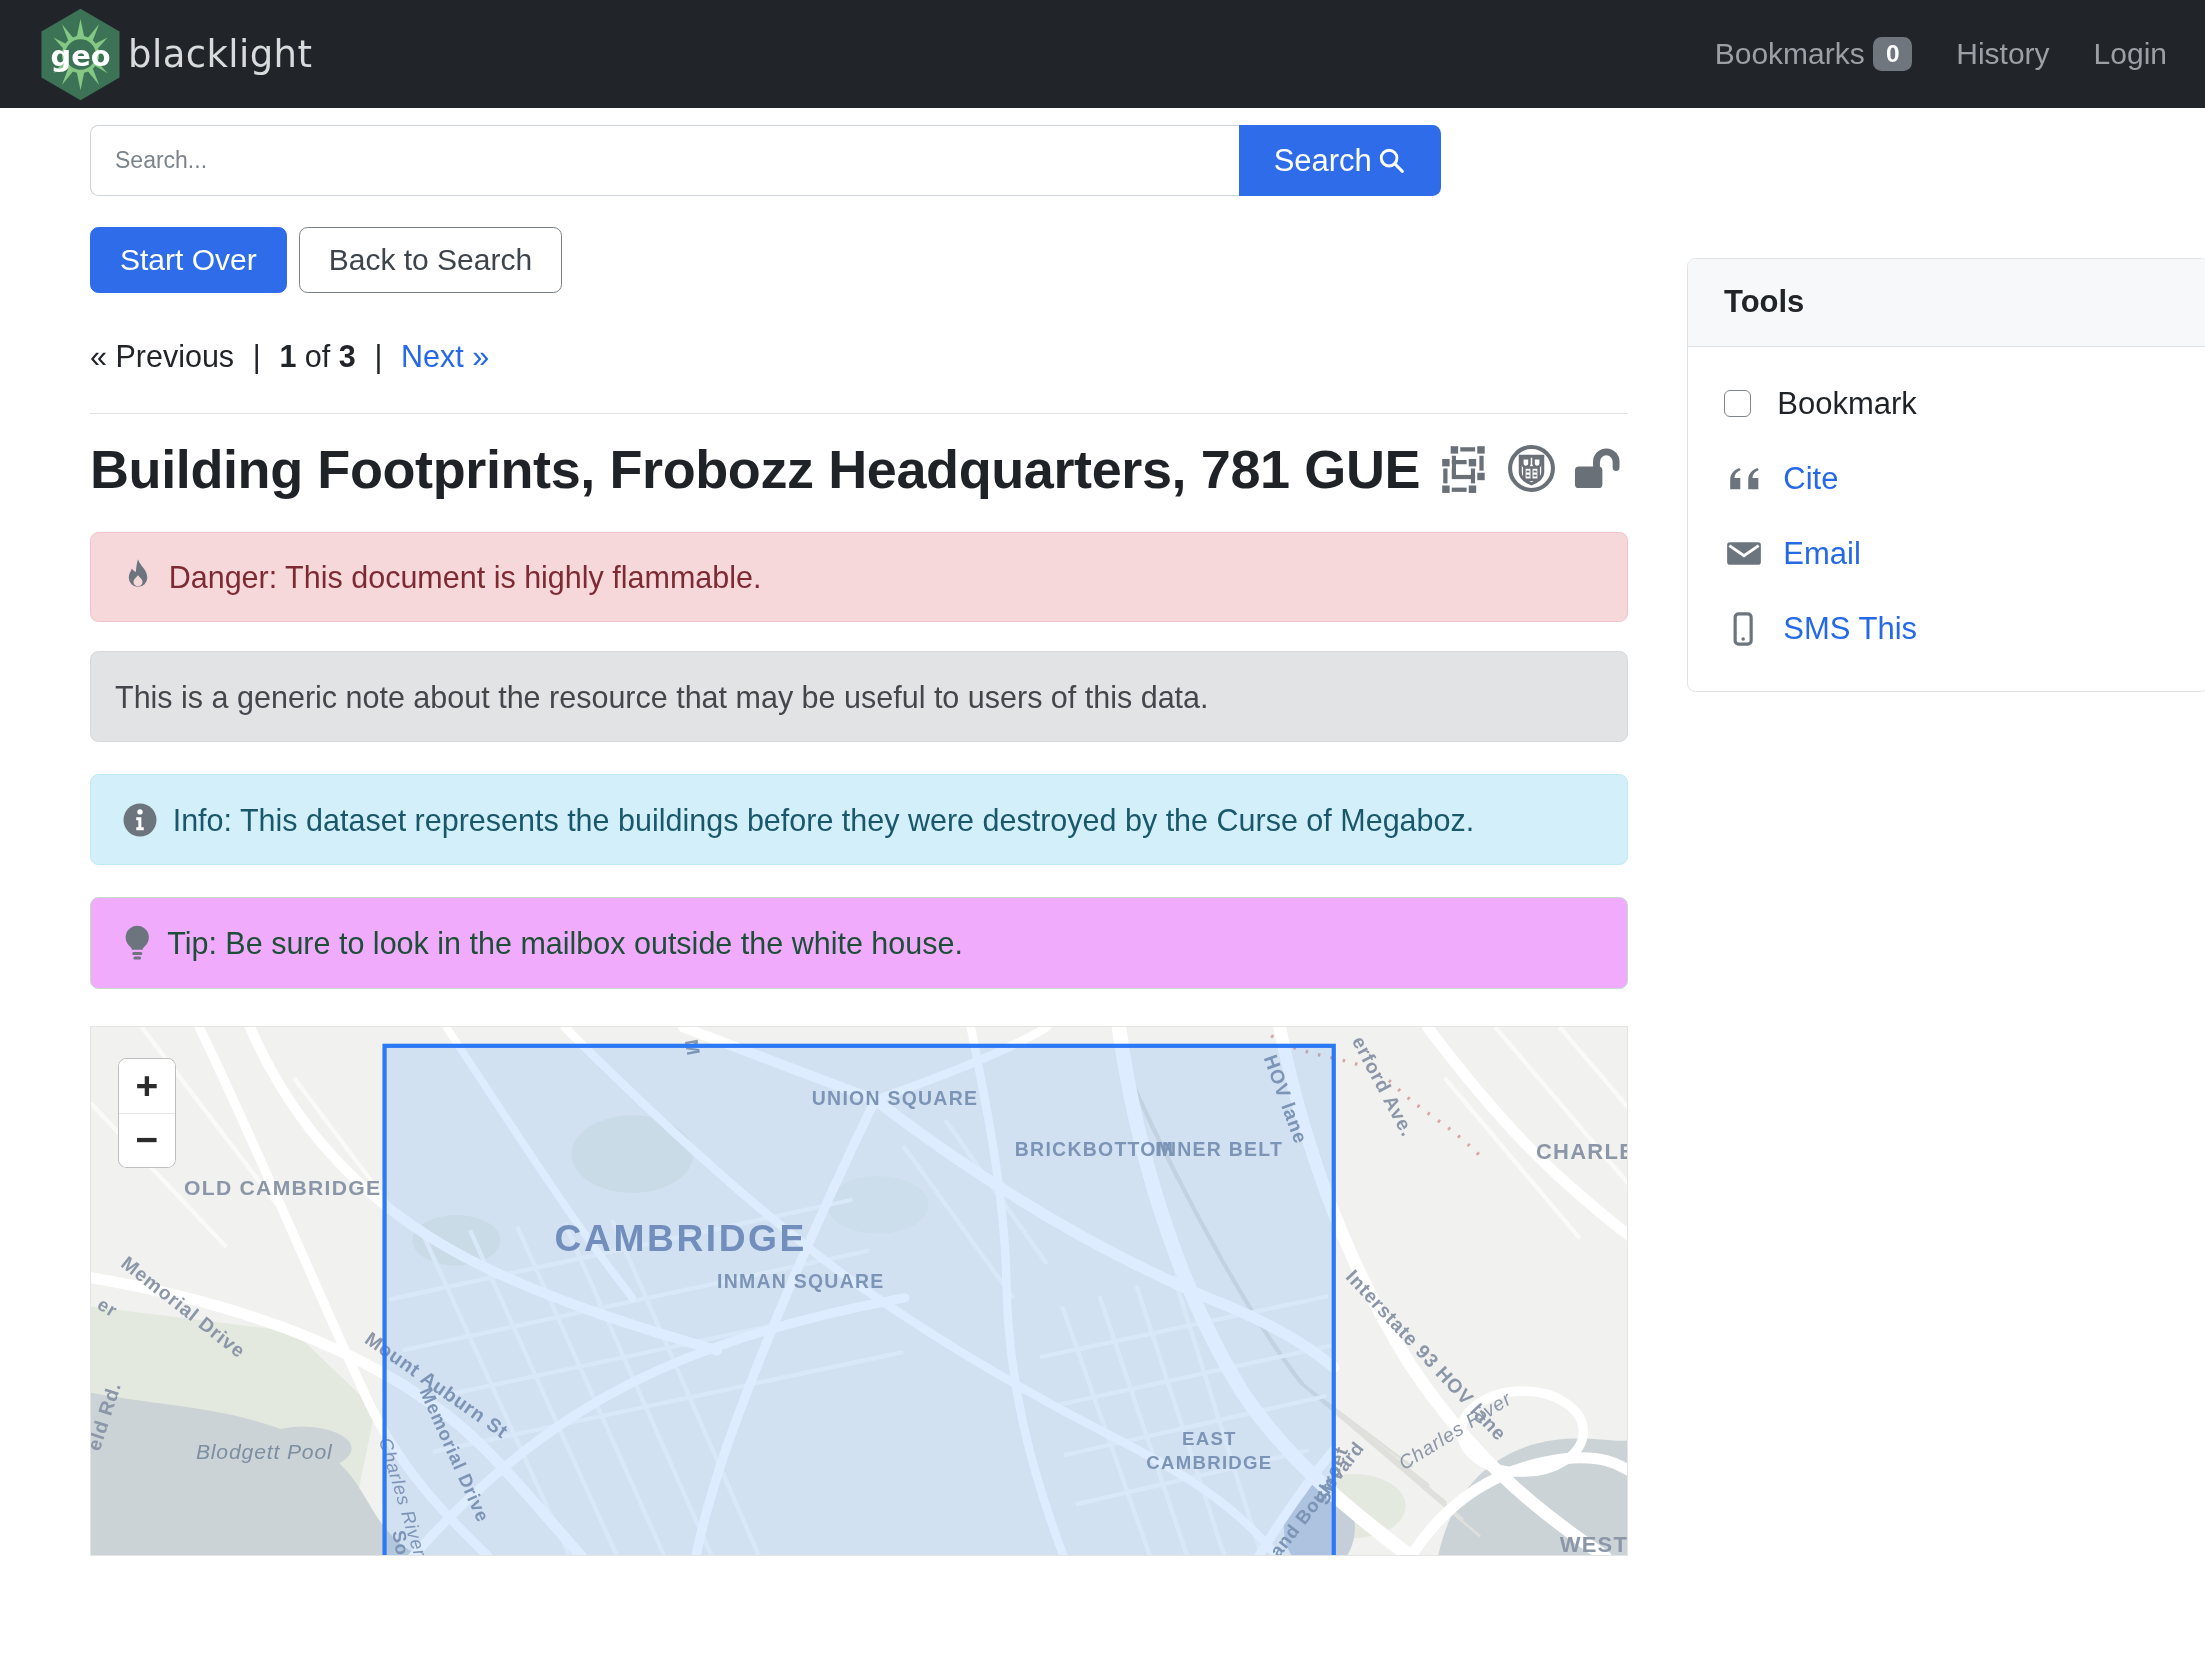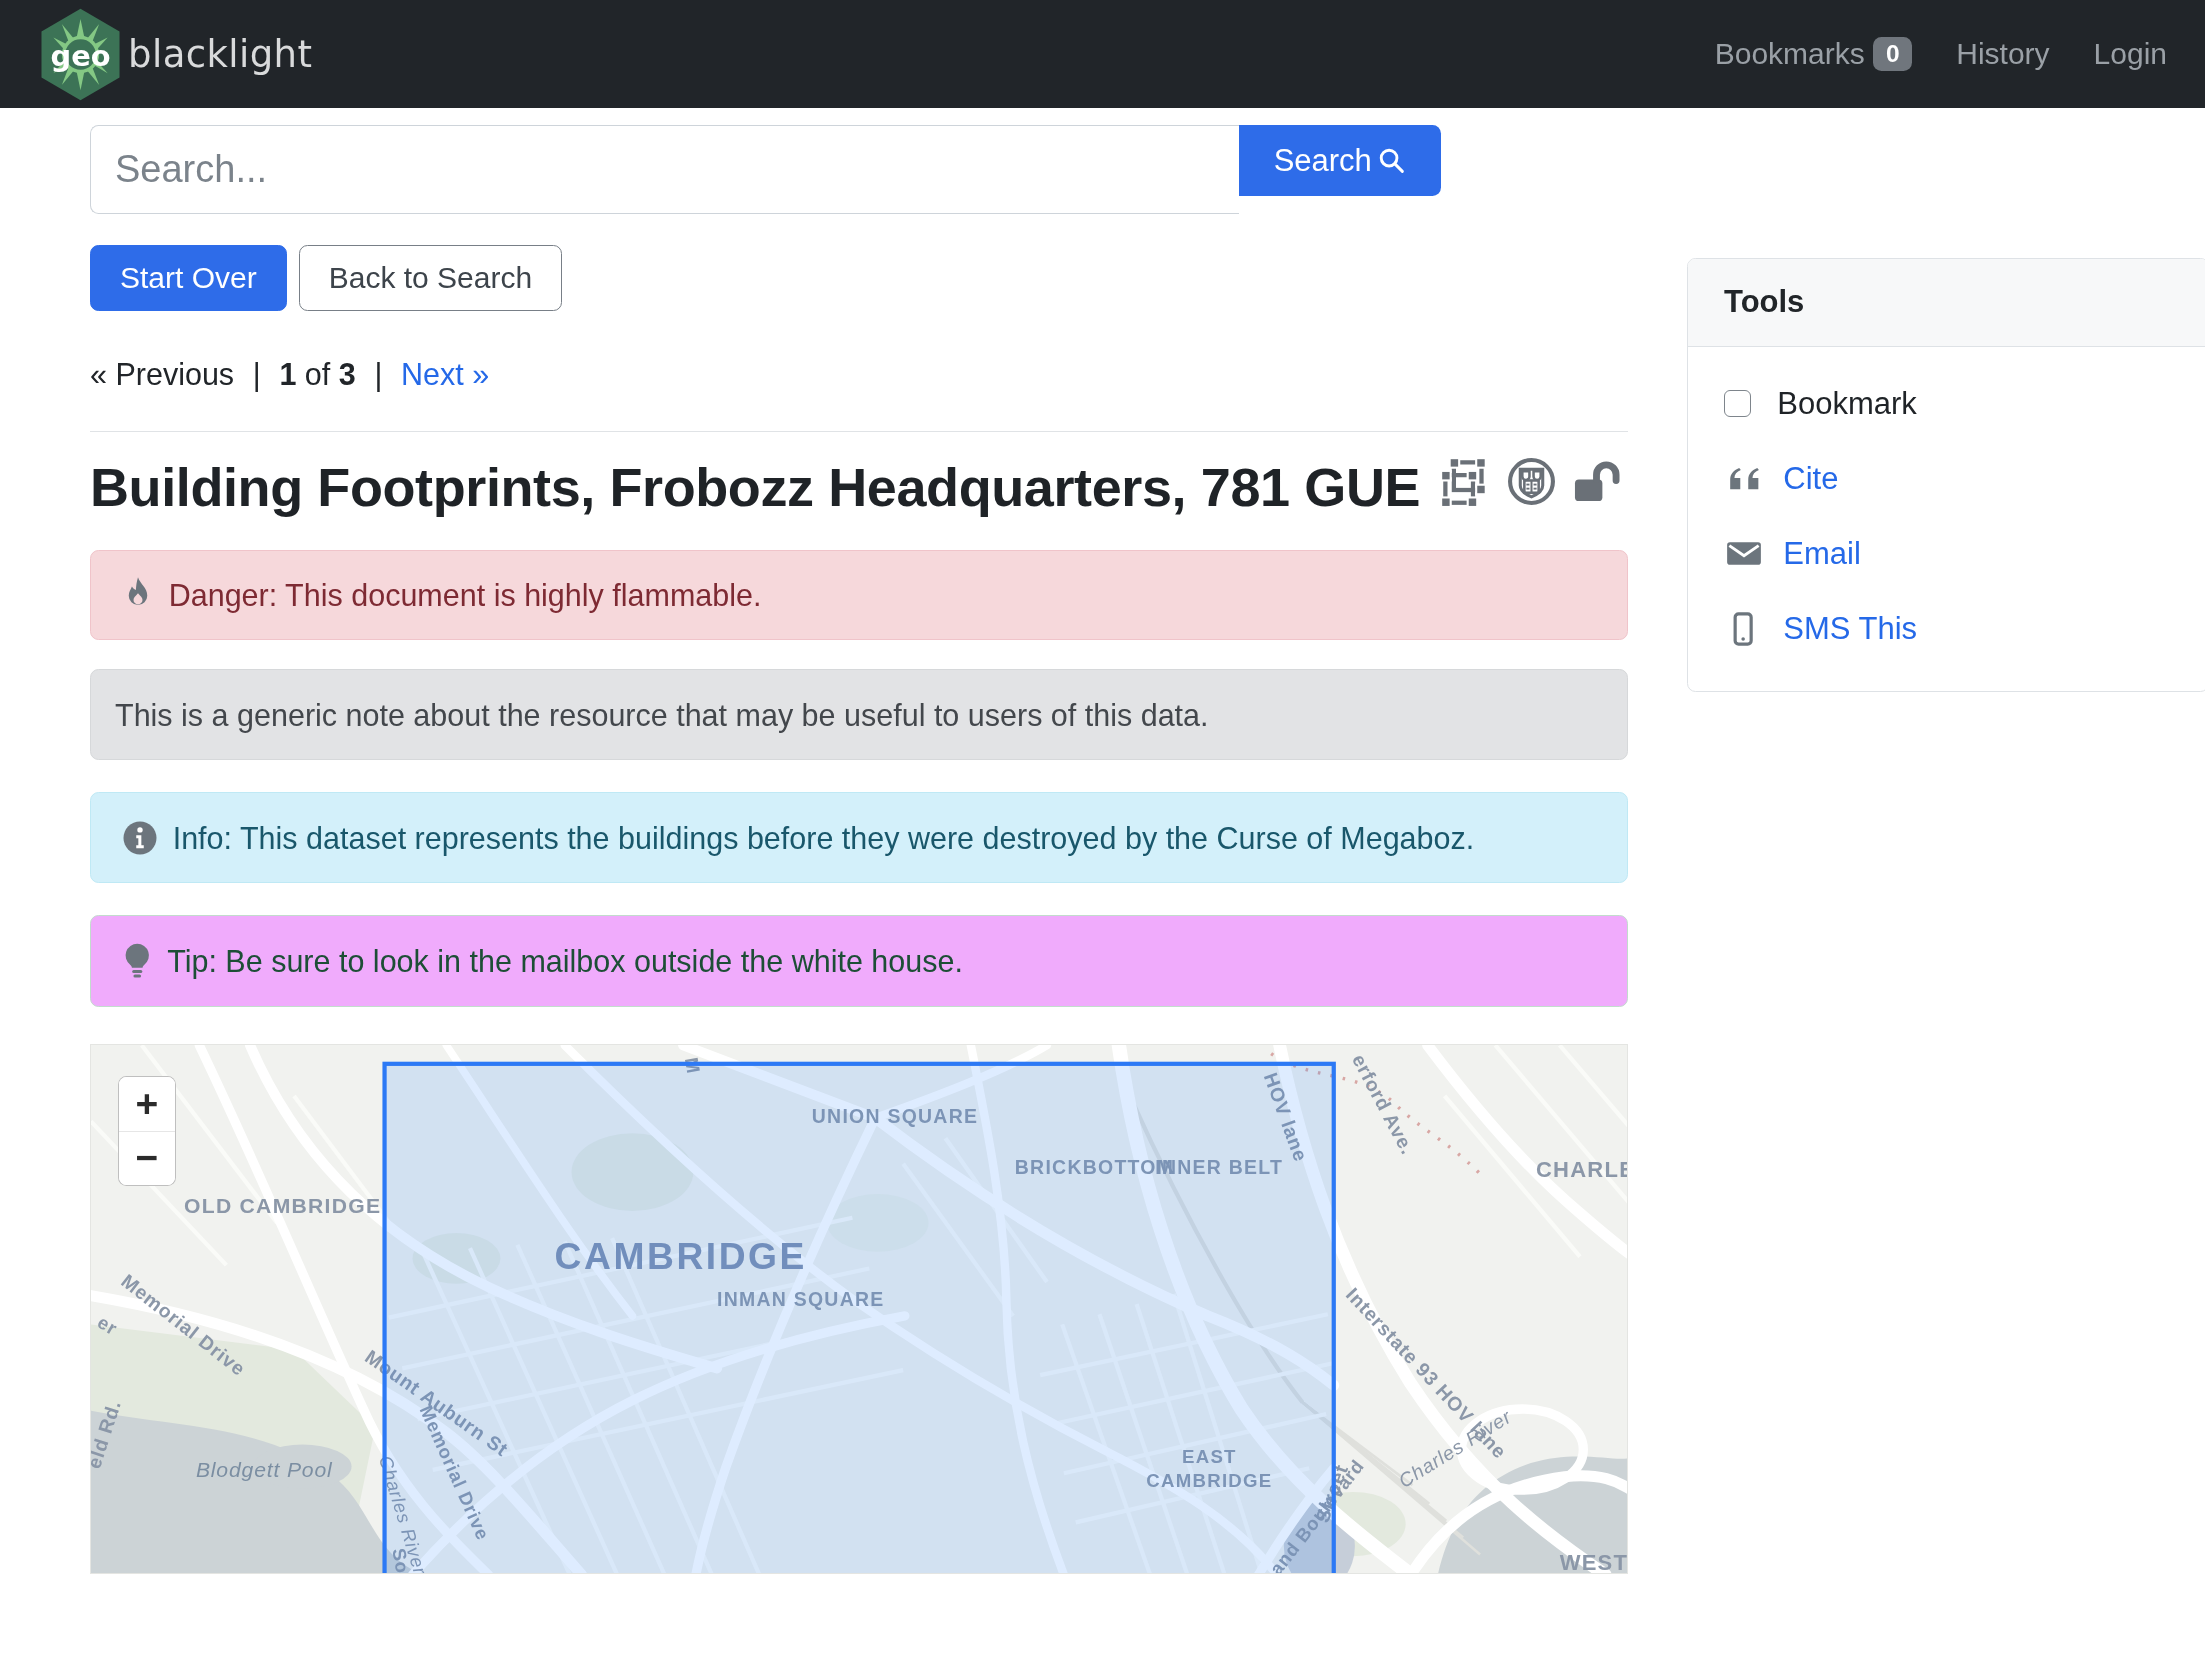--- a/index.html
+++ b/index.html
@@ -13,40 +13,40 @@
   .nav-link { font-size:30px; color:#9aa0a6; text-decoration:none; cursor:pointer; }
   .badge { display:inline-block; background:#70767d; color:#fff; font-size:24.5px; font-weight:700; border-radius:8.5px; padding:3.4px 12.7px; margin-left:8.5px; vertical-align:1.7px; }
 
   
   .container { display:flex; padding:0 51px 0 90px; gap:59px; align-items:flex-start; }
   .main { width:1538px; flex:none; }
   .sidebar { width:522px; flex:none; margin-top:150px; }
 
   
   .search-row { margin-top:17px; display:flex; width:1351px; }
-  .search-input { width:1179px; height:89px; border:1.7px solid #ced4da; border-right:none; border-radius:8.5px 0 0 8.5px; font-size:38px; padding:0 24px; color:#701a75; outline:none; }
+  .search-input { width:1179px; height:71px; border:1.7px solid #ced4da; border-right:none; border-radius:8.5px 0 0 8.5px; font-size:23px; padding:0 24px; color:#701a75; outline:none; }
   .search-input::placeholder { color:#7b838b; }
   .search-btn { width:208px; height:71px; background:#2e6ce9; color:#fff; border:none; border-radius:0 8.5px 8.5px 0; font-size:31px; display:flex; align-items:center; justify-content:center; gap:5.1px; cursor:pointer; }
 
   
   .btn-row { margin-top:30.5px; display:flex; gap:12px; }
   .btn { font-size:30px; border-radius:8.5px; padding:0 29px; height:66px; display:inline-flex; align-items:center; cursor:pointer; }
   .btn-primary { background:#2e6ce9; color:#fff; border:1.7px solid #2e6ce9; }
   .btn-outline { background:#fff; color:#3d444b; border:1.7px solid #787f87; }
 
   
   .pagination { margin-top:46px; font-size:30.5px; color:#212529; }
   .pagination .sep { margin:0 10.2px; color:#212529; }
   .pagination .bold { font-weight:700; }
   .page-link { color:#2569e8; text-decoration:none; cursor:pointer; }
 
   hr.rule { border:none; border-top:1.7px solid #e0e3e6; margin-top:39px; }
 
   
-  .title-row { margin-top:24px; display:flex; align-items:flex-start; gap:18.6px; }
+  .title-row { margin-top:24px; display:flex; align-items:center; gap:18.6px; }
   h1.doc-title { font-size:54px; font-weight:600; color:#1f2327; letter-spacing:-0.4px; white-space:nowrap; }
   .title-icons { display:flex; align-items:center; gap:17px; color:#6a7077; }
 
   
   .alert { margin-top:32px; border-radius:8.5px; padding:25.4px 30.5px; font-size:30.5px; display:flex; align-items:center; gap:15.2px; line-height:1.25; }
   .alert svg { flex:none; }
   .alert-secondary { margin-top:29px; background:#e2e3e5; border:1.7px solid #d6d8da; color:#43474c; padding-left:24px; }
   .alert-danger   { background:#f6d8db; border:1.7px solid #f0c4ca; color:#7e2a33; }
   .alert-info     { background:#d3f0fa; border:1.7px solid #bfe9f5; color:#19576b; }
   .alert-success  { background:#f0abfc; border:1.7px solid #c2dccd; color:#1d4e36; }

